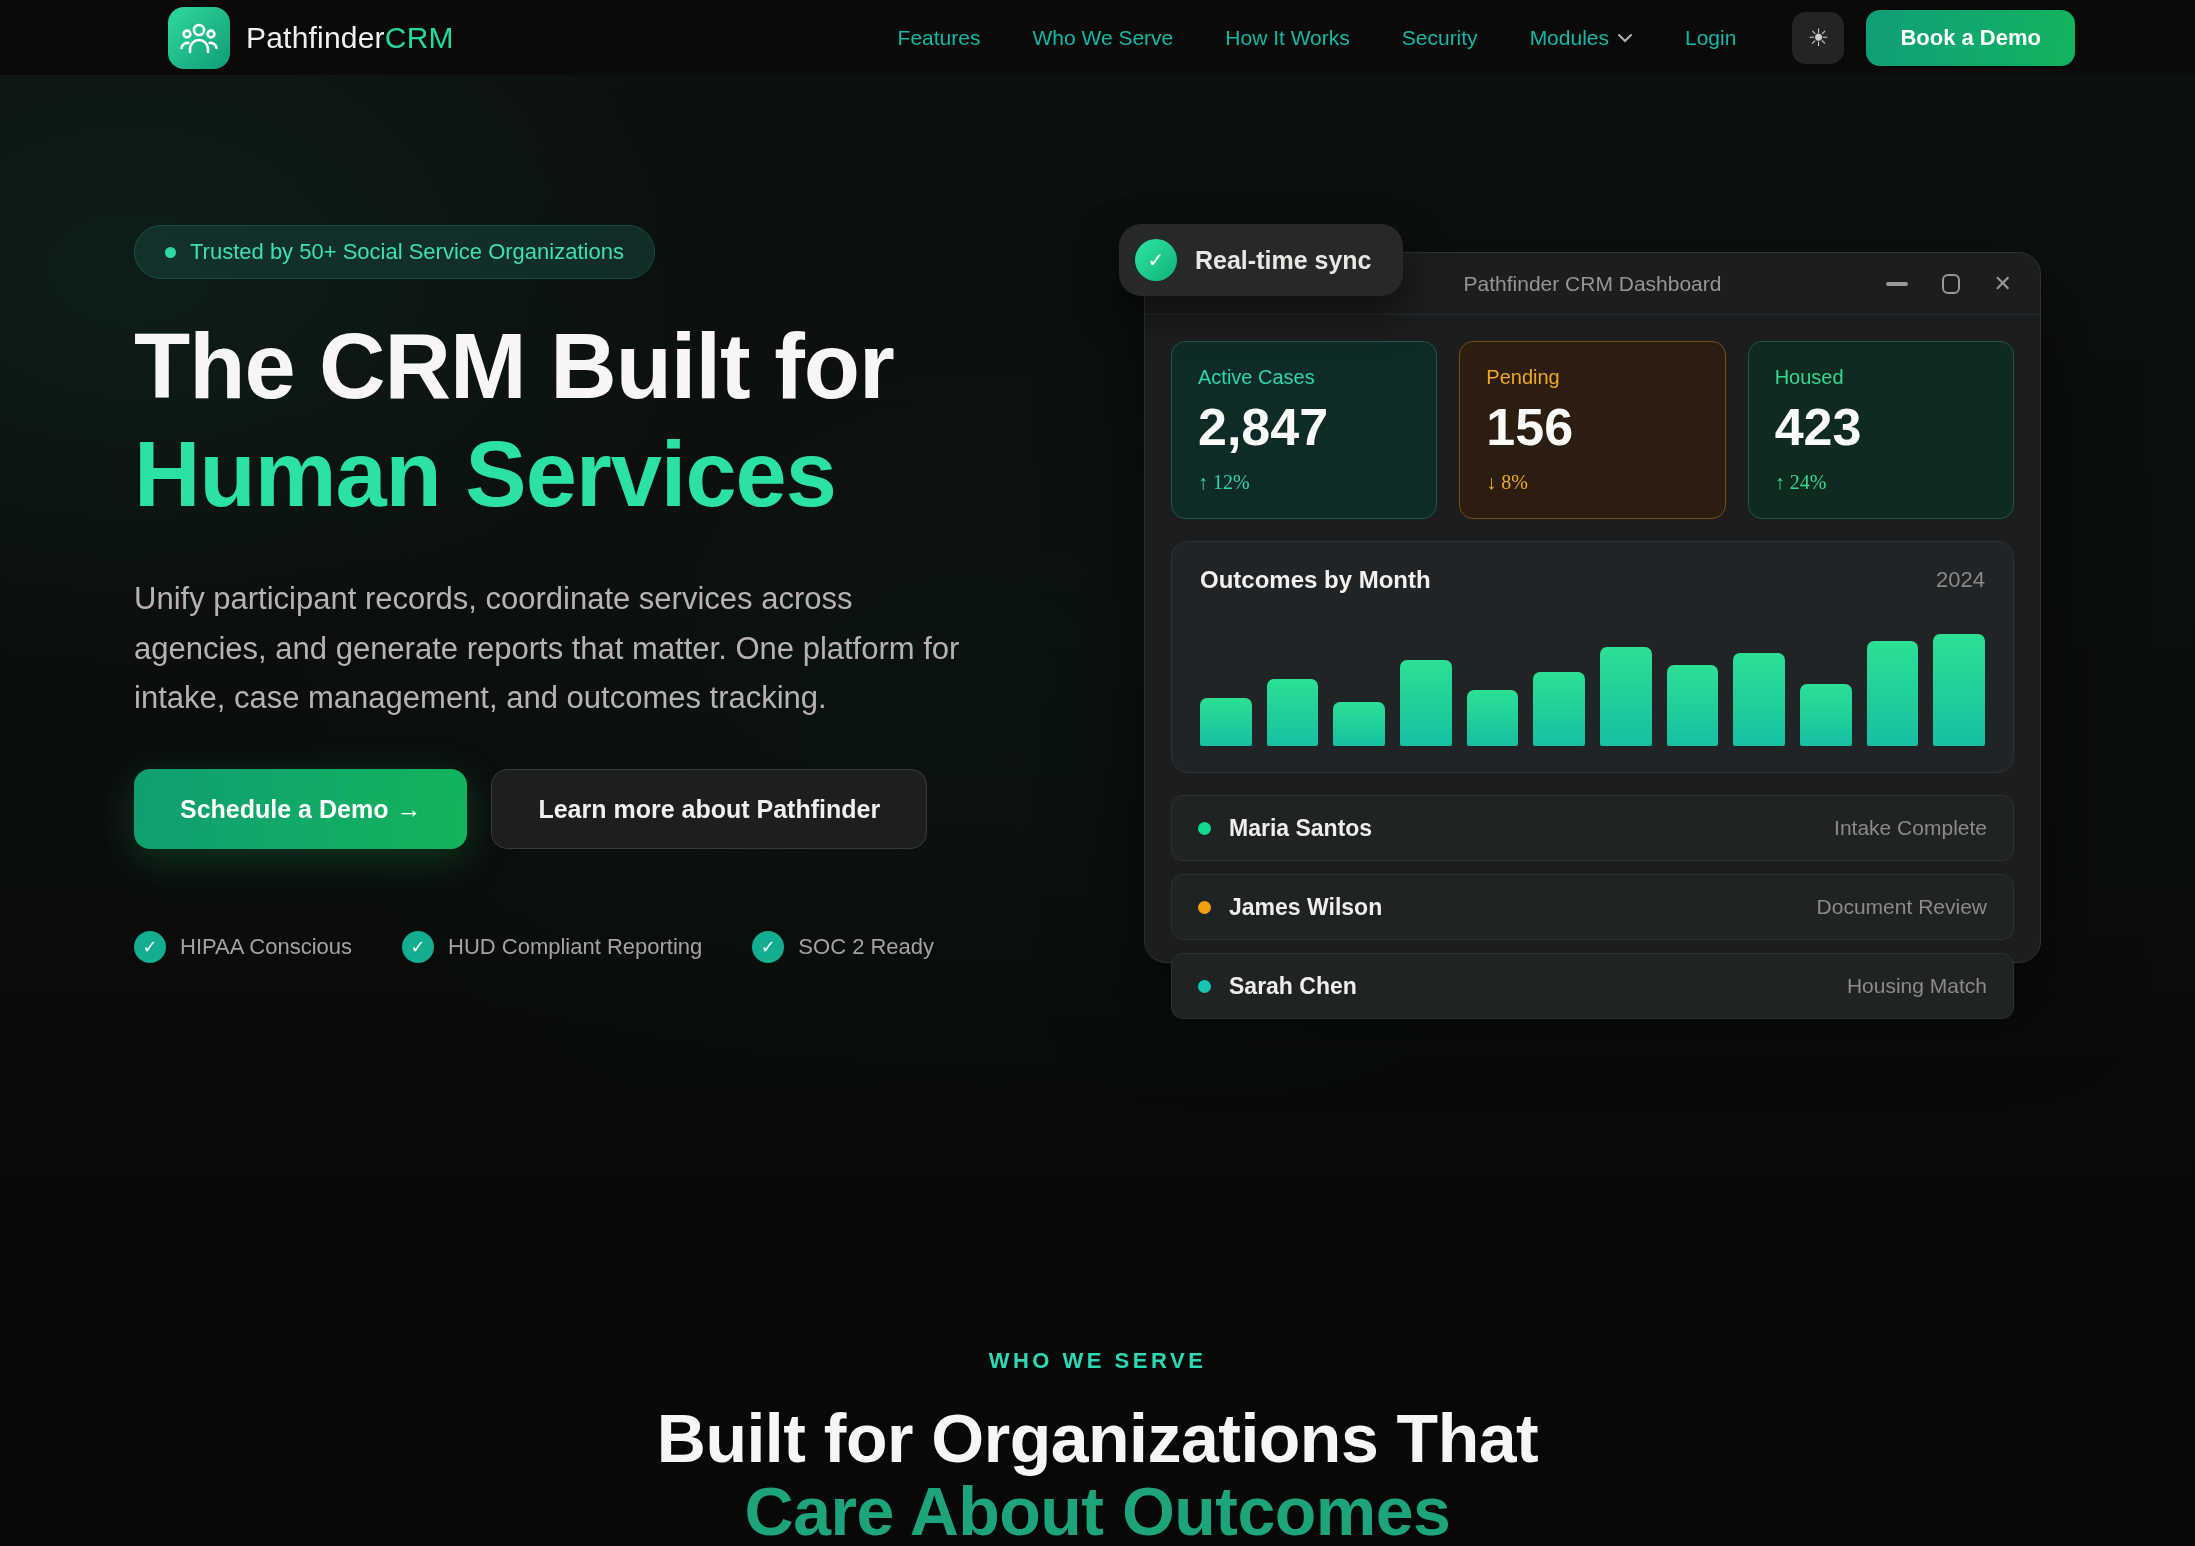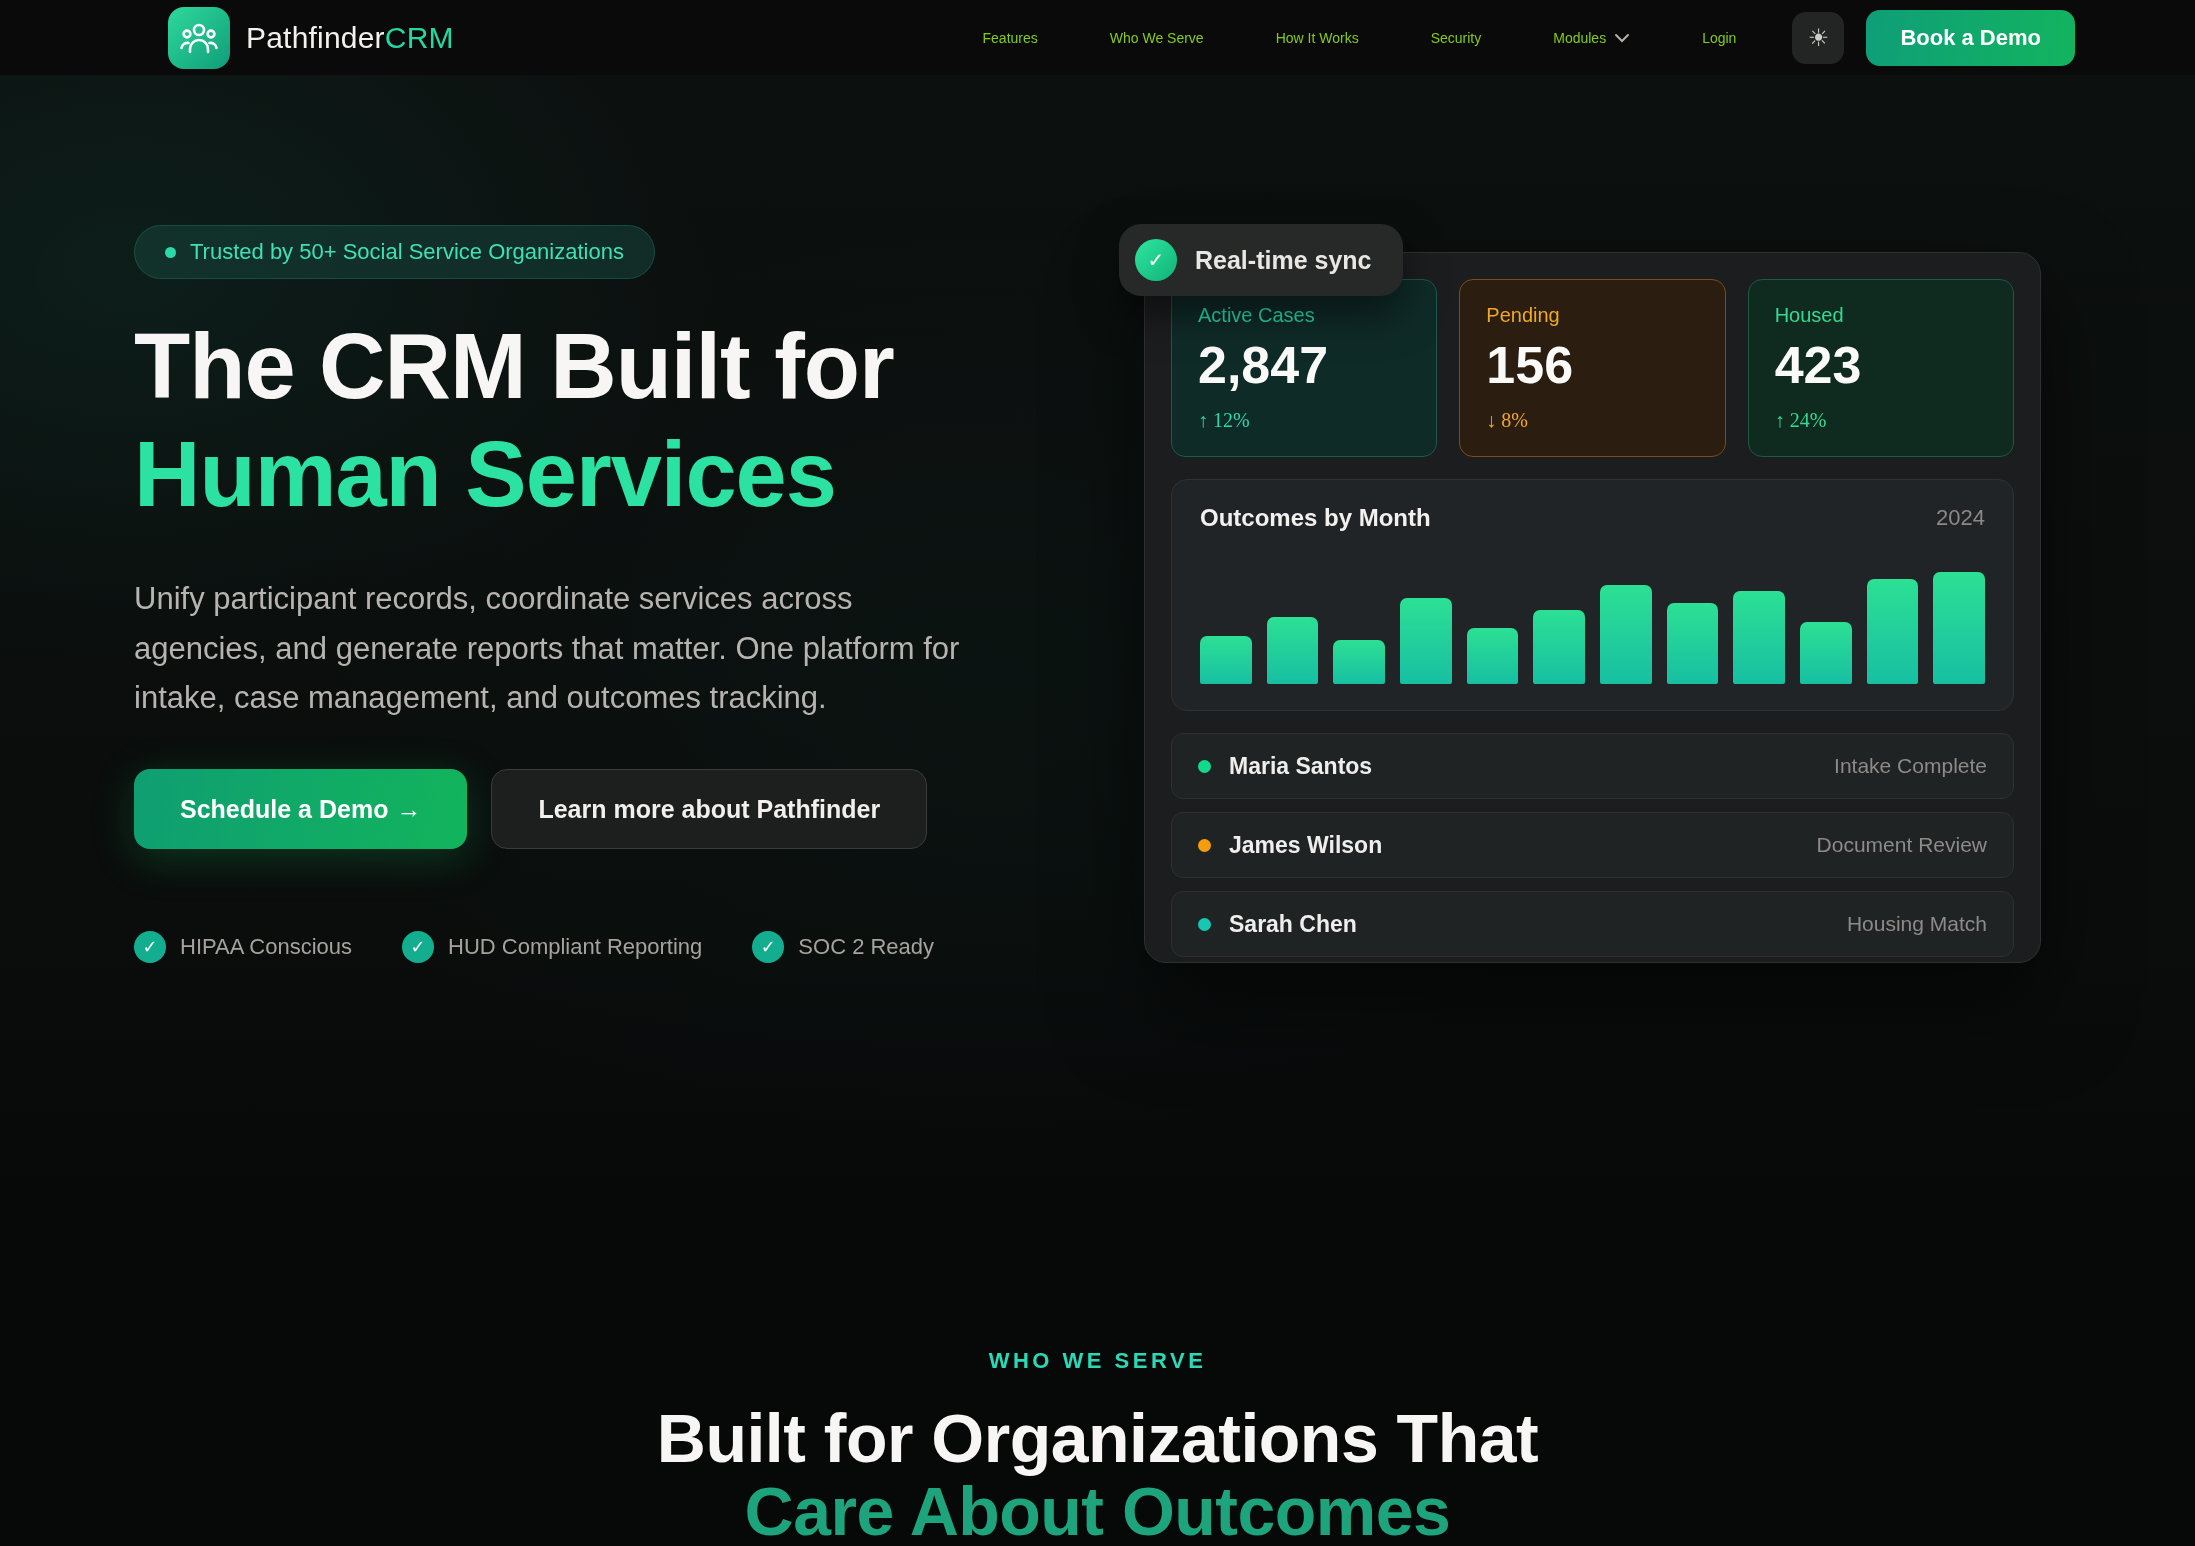--- a/index.html
+++ b/index.html
@@ -7,21 +7,21 @@
   body { font-family:"Liberation Sans","DejaVu Sans",sans-serif; }
   .page { position:relative; width:2195px; height:1546px; overflow:hidden; background:#0a0c0c; }
 
   
   .nav { position:relative; z-index:5; display:flex; align-items:center; height:75px; padding:0 120px 0 168px; background:#0a0a0a; }
   .brand { display:flex; align-items:center; gap:16px; cursor:pointer; }
   .logo-box { width:62px; height:62px; border-radius:16px; background:linear-gradient(135deg,#2fd99c,#0f9d78); display:flex; align-items:center; justify-content:center; }
   .brand-name { font-size:30px; font-weight:400; color:#f2f1ef; letter-spacing:.2px; }
   .brand-name .accent { color:#24d8a2; }
   .nav-links { display:flex; align-items:center; gap:52px; margin-left:auto; margin-right:56px; }
-  .nav-link { font-size:14px; color:#84cc16; cursor:pointer; display:flex; align-items:center; gap:8px;margin-left:20px; }
+  .nav-link { font-size:21px; color:#14b8a6; cursor:pointer; display:flex; align-items:center; gap:8px; }
   .nav-right { display:flex; align-items:center; gap:22px; }
   .theme-btn { width:52px; height:52px; border-radius:14px; background:#232524; border:none; color:#cfccc9; font-size:24px; display:flex; align-items:center; justify-content:center; cursor:pointer; }
   .cta-btn { border:none; cursor:pointer; border-radius:14px; padding:0 34px; height:56px; font-size:22px; font-weight:700; color:#fff; background:linear-gradient(100deg,#0f9e78 0%,#12b45f 100%); font-family:inherit; }
 
   
   .hero { position:relative; height:1101px;
     background:
       radial-gradient(900px 600px at 6% 18%, rgba(20,120,95,.14), transparent 65%),
       radial-gradient(1000px 700px at 45% 55%, rgba(16,80,66,.08), transparent 70%),
       linear-gradient(180deg,#0c100f 0%,#0a0d0c 78%,#080909 100%);
@@ -161,20 +161,34 @@
           <span class="trust-label">SOC 2 Ready</span>
         </div>
       </div>
     </div>
 
     <div class="dashboard">
       <div class="sync-pill">
         <span class="sync-circle">✓</span>
         <span class="sync-text">Real-time sync</span>
       </div>
+      <div class="win-bar">
+        <span class="win-title">Pathfinder CRM Dashboard</span>
+        <div class="win-controls">
+          <span class="wc">
+              <span class="wc-min"></span>
+            </span>
+          <span class="wc">
+              <span class="wc-max"></span>
+            </span>
+          <span class="wc wc-close">
+              <span>✕</span>
+            </span>
+        </div>
+      </div>
       <div class="win-body">
         <div class="stats-row">
           <div class="stat-card teal">
             <div class="stat-label">Active Cases</div>
             <div class="stat-value">2,847</div>
             <div class="stat-delta">↑ 12%</div>
           </div>
           <div class="stat-card amber">
             <div class="stat-label">Pending</div>
             <div class="stat-value">156</div>

